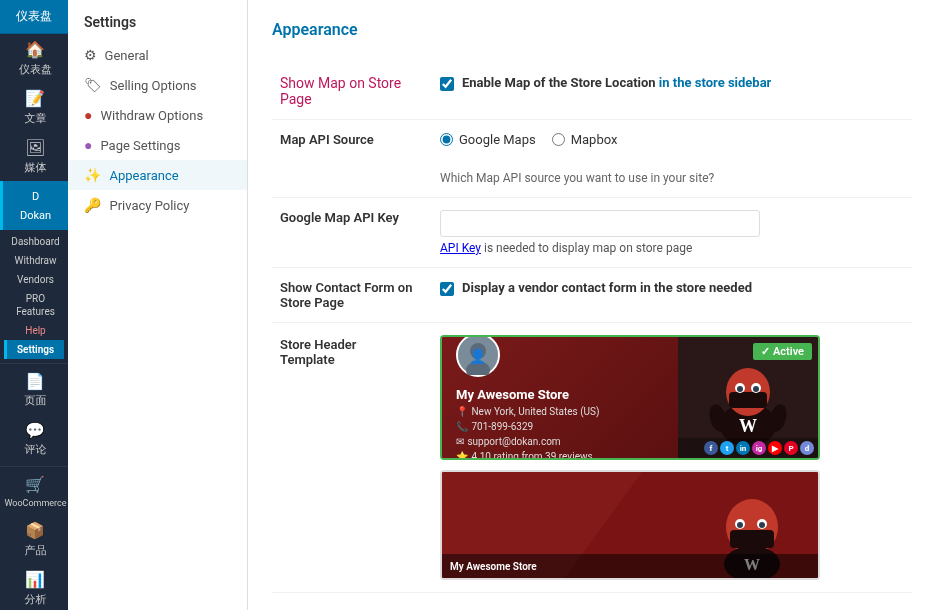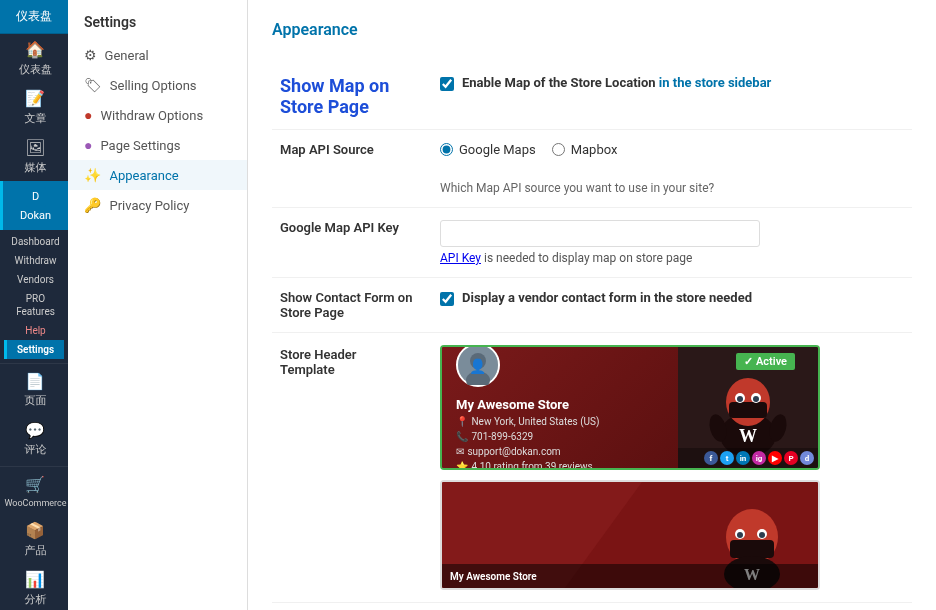--- a/index.html
+++ b/index.html
@@ -135,21 +135,21 @@
       overflow: hidden;
       cursor: pointer;
       width: 380px;
       height: 125px;
       background: #8b1a1a;
     }
     .template-card.active-card { border-color: #46b450; }
     .active-badge {
       position: absolute;
       top: 6px;
-      right: 23px;
+      right: 6px;
       background: #46b450;
       color: white;
       font-size: 11px;
       font-weight: 600;
       padding: 2px 8px;
       border-radius: 2px;
       z-index: 10;
     }
     .active-badge::before { content: "✓ "; }
 
@@ -333,21 +333,21 @@
 
 <div class="main-content">
   <div class="content-area">
     <div class="section-title">Appearance</div>
 
     <table class="settings-table">
 
       <tbody>
           <tr>
         <td>
-          <label style="font-weight:700;color:#1d4ed8;font-size:18px;">Show Map on Store Page</label>
+          <label style="font-weight:400;color:#be185d;font-size:14px;">Show Map on Store Page</label>
         </td>
         <td>
           <div class="checkbox-row">
             <input type="checkbox" checked="" id="show_map_cb" style="">
             <label for="show_map_cb" class="checkbox-label">
               Enable Map of the Store Location <a href="#">in the store sidebar</a>
             </label>
           </div>
         </td>
       </tr>

